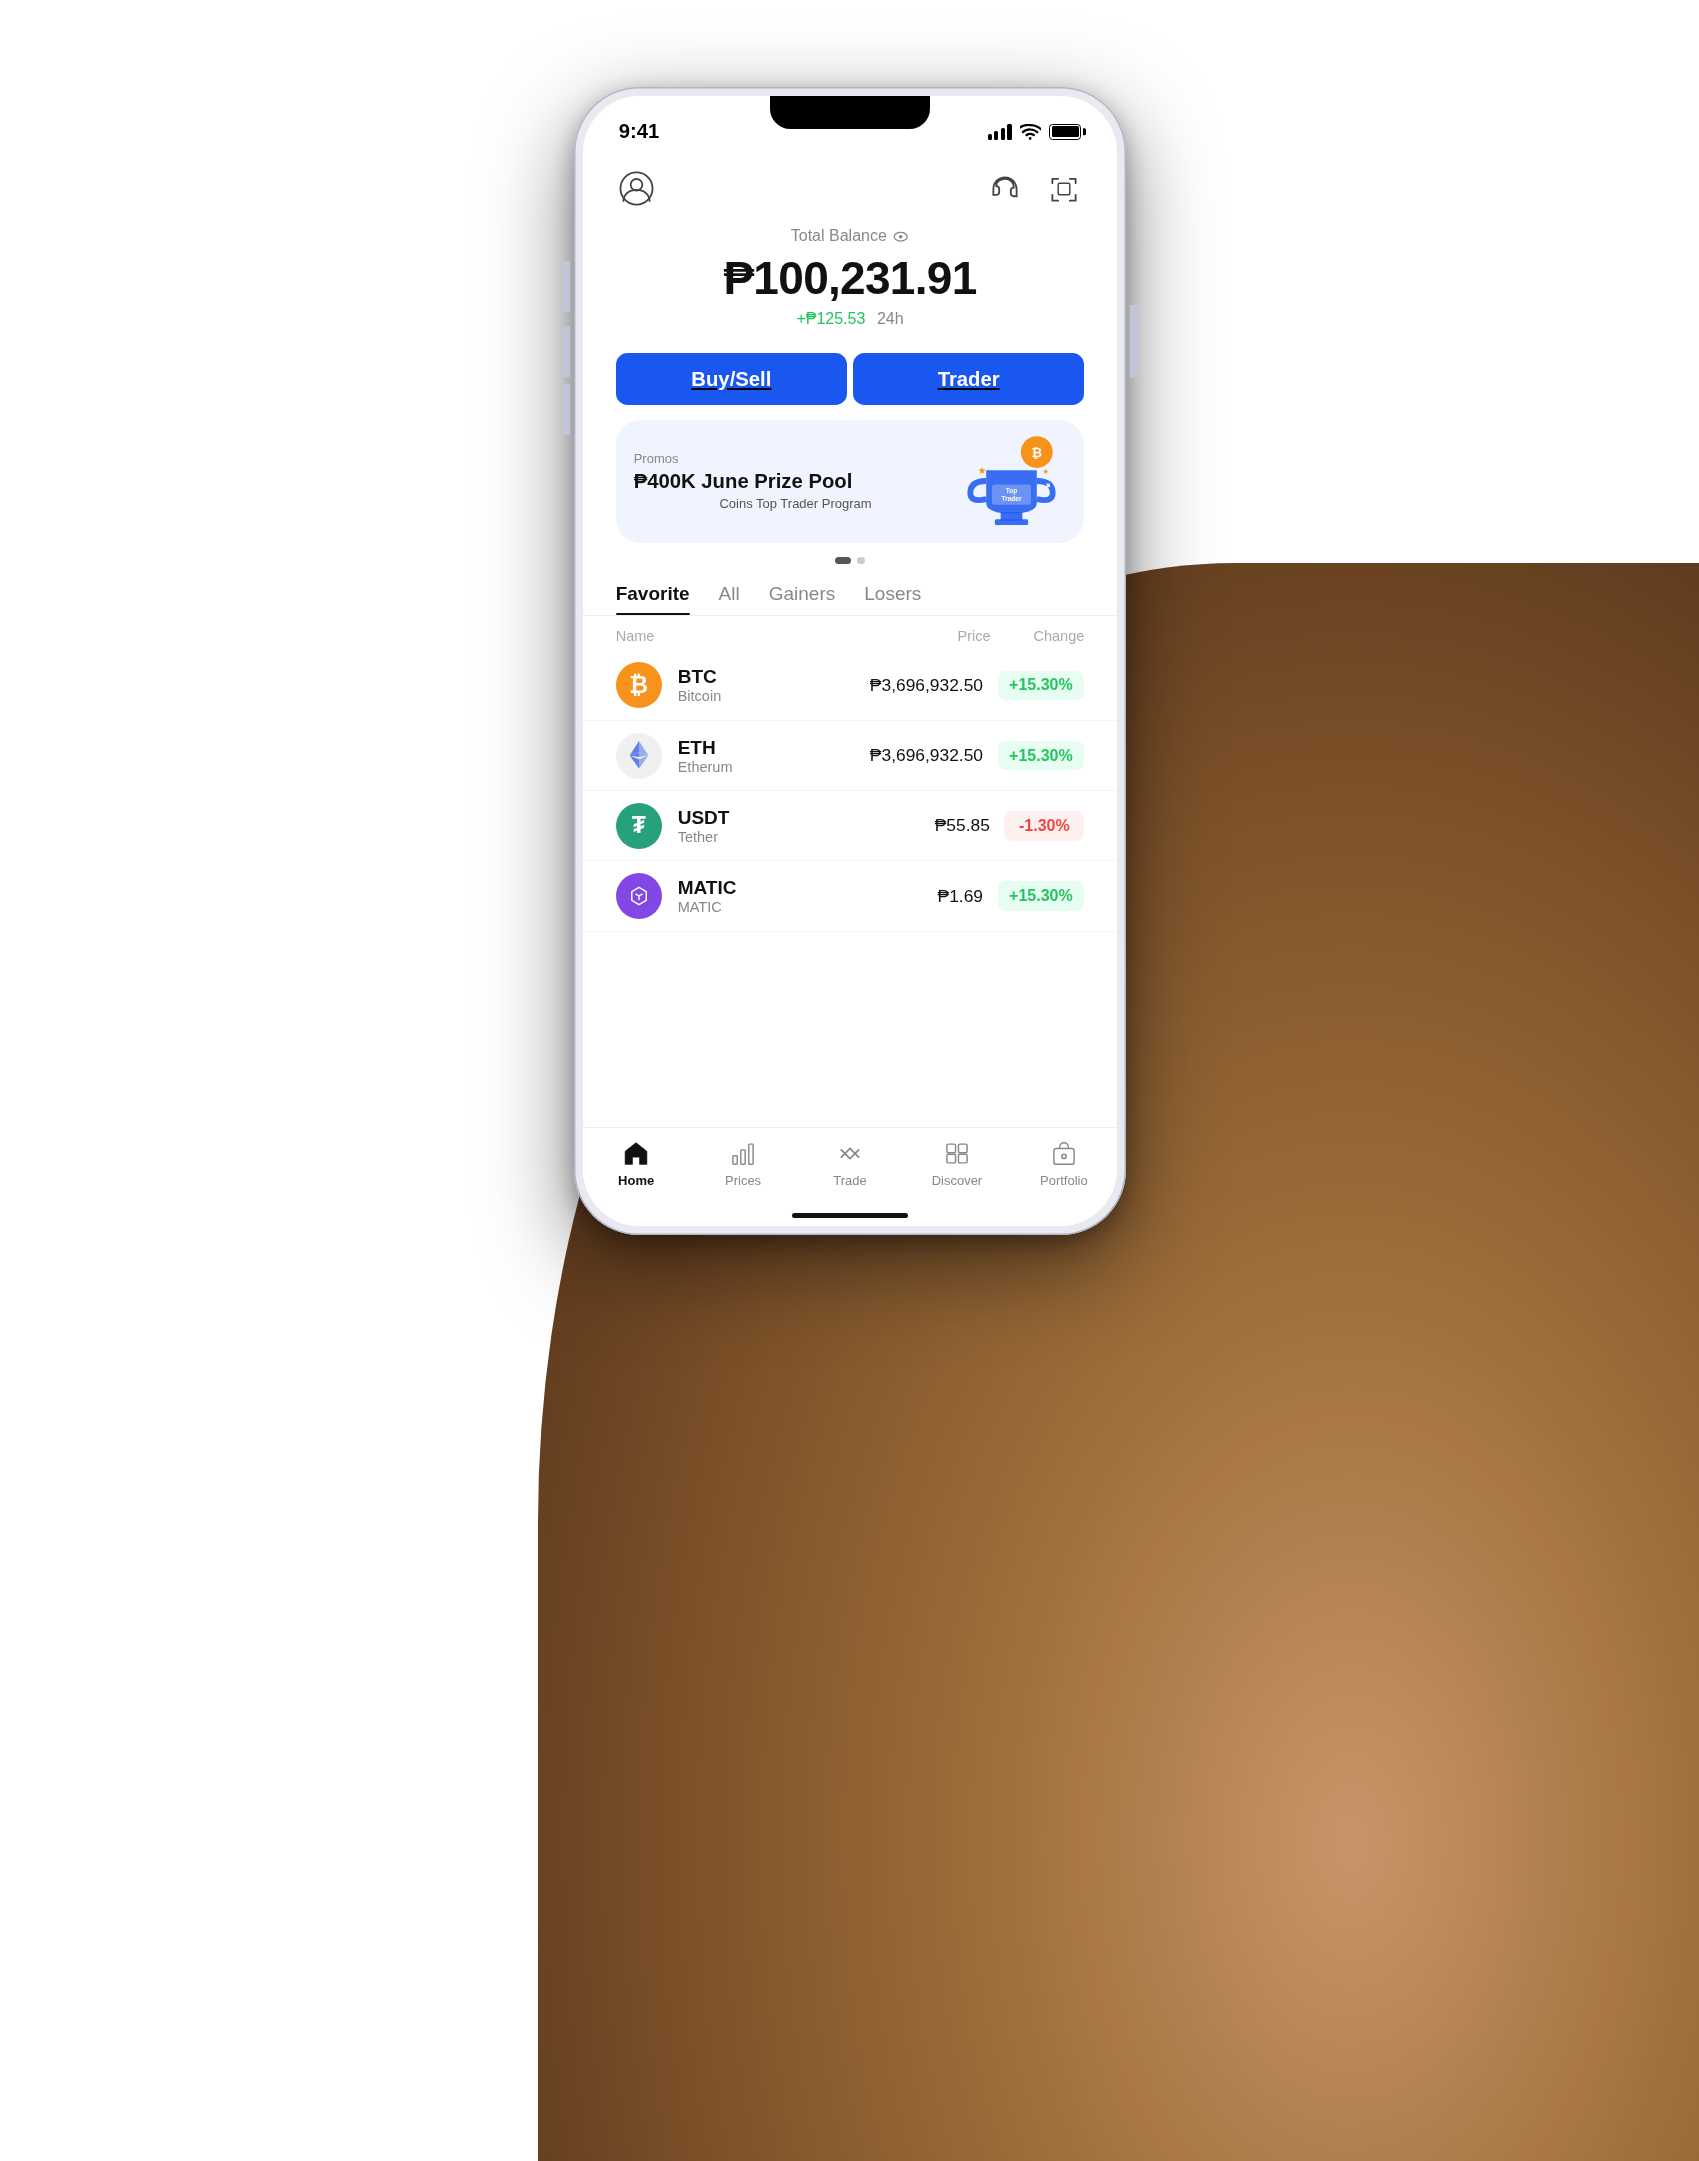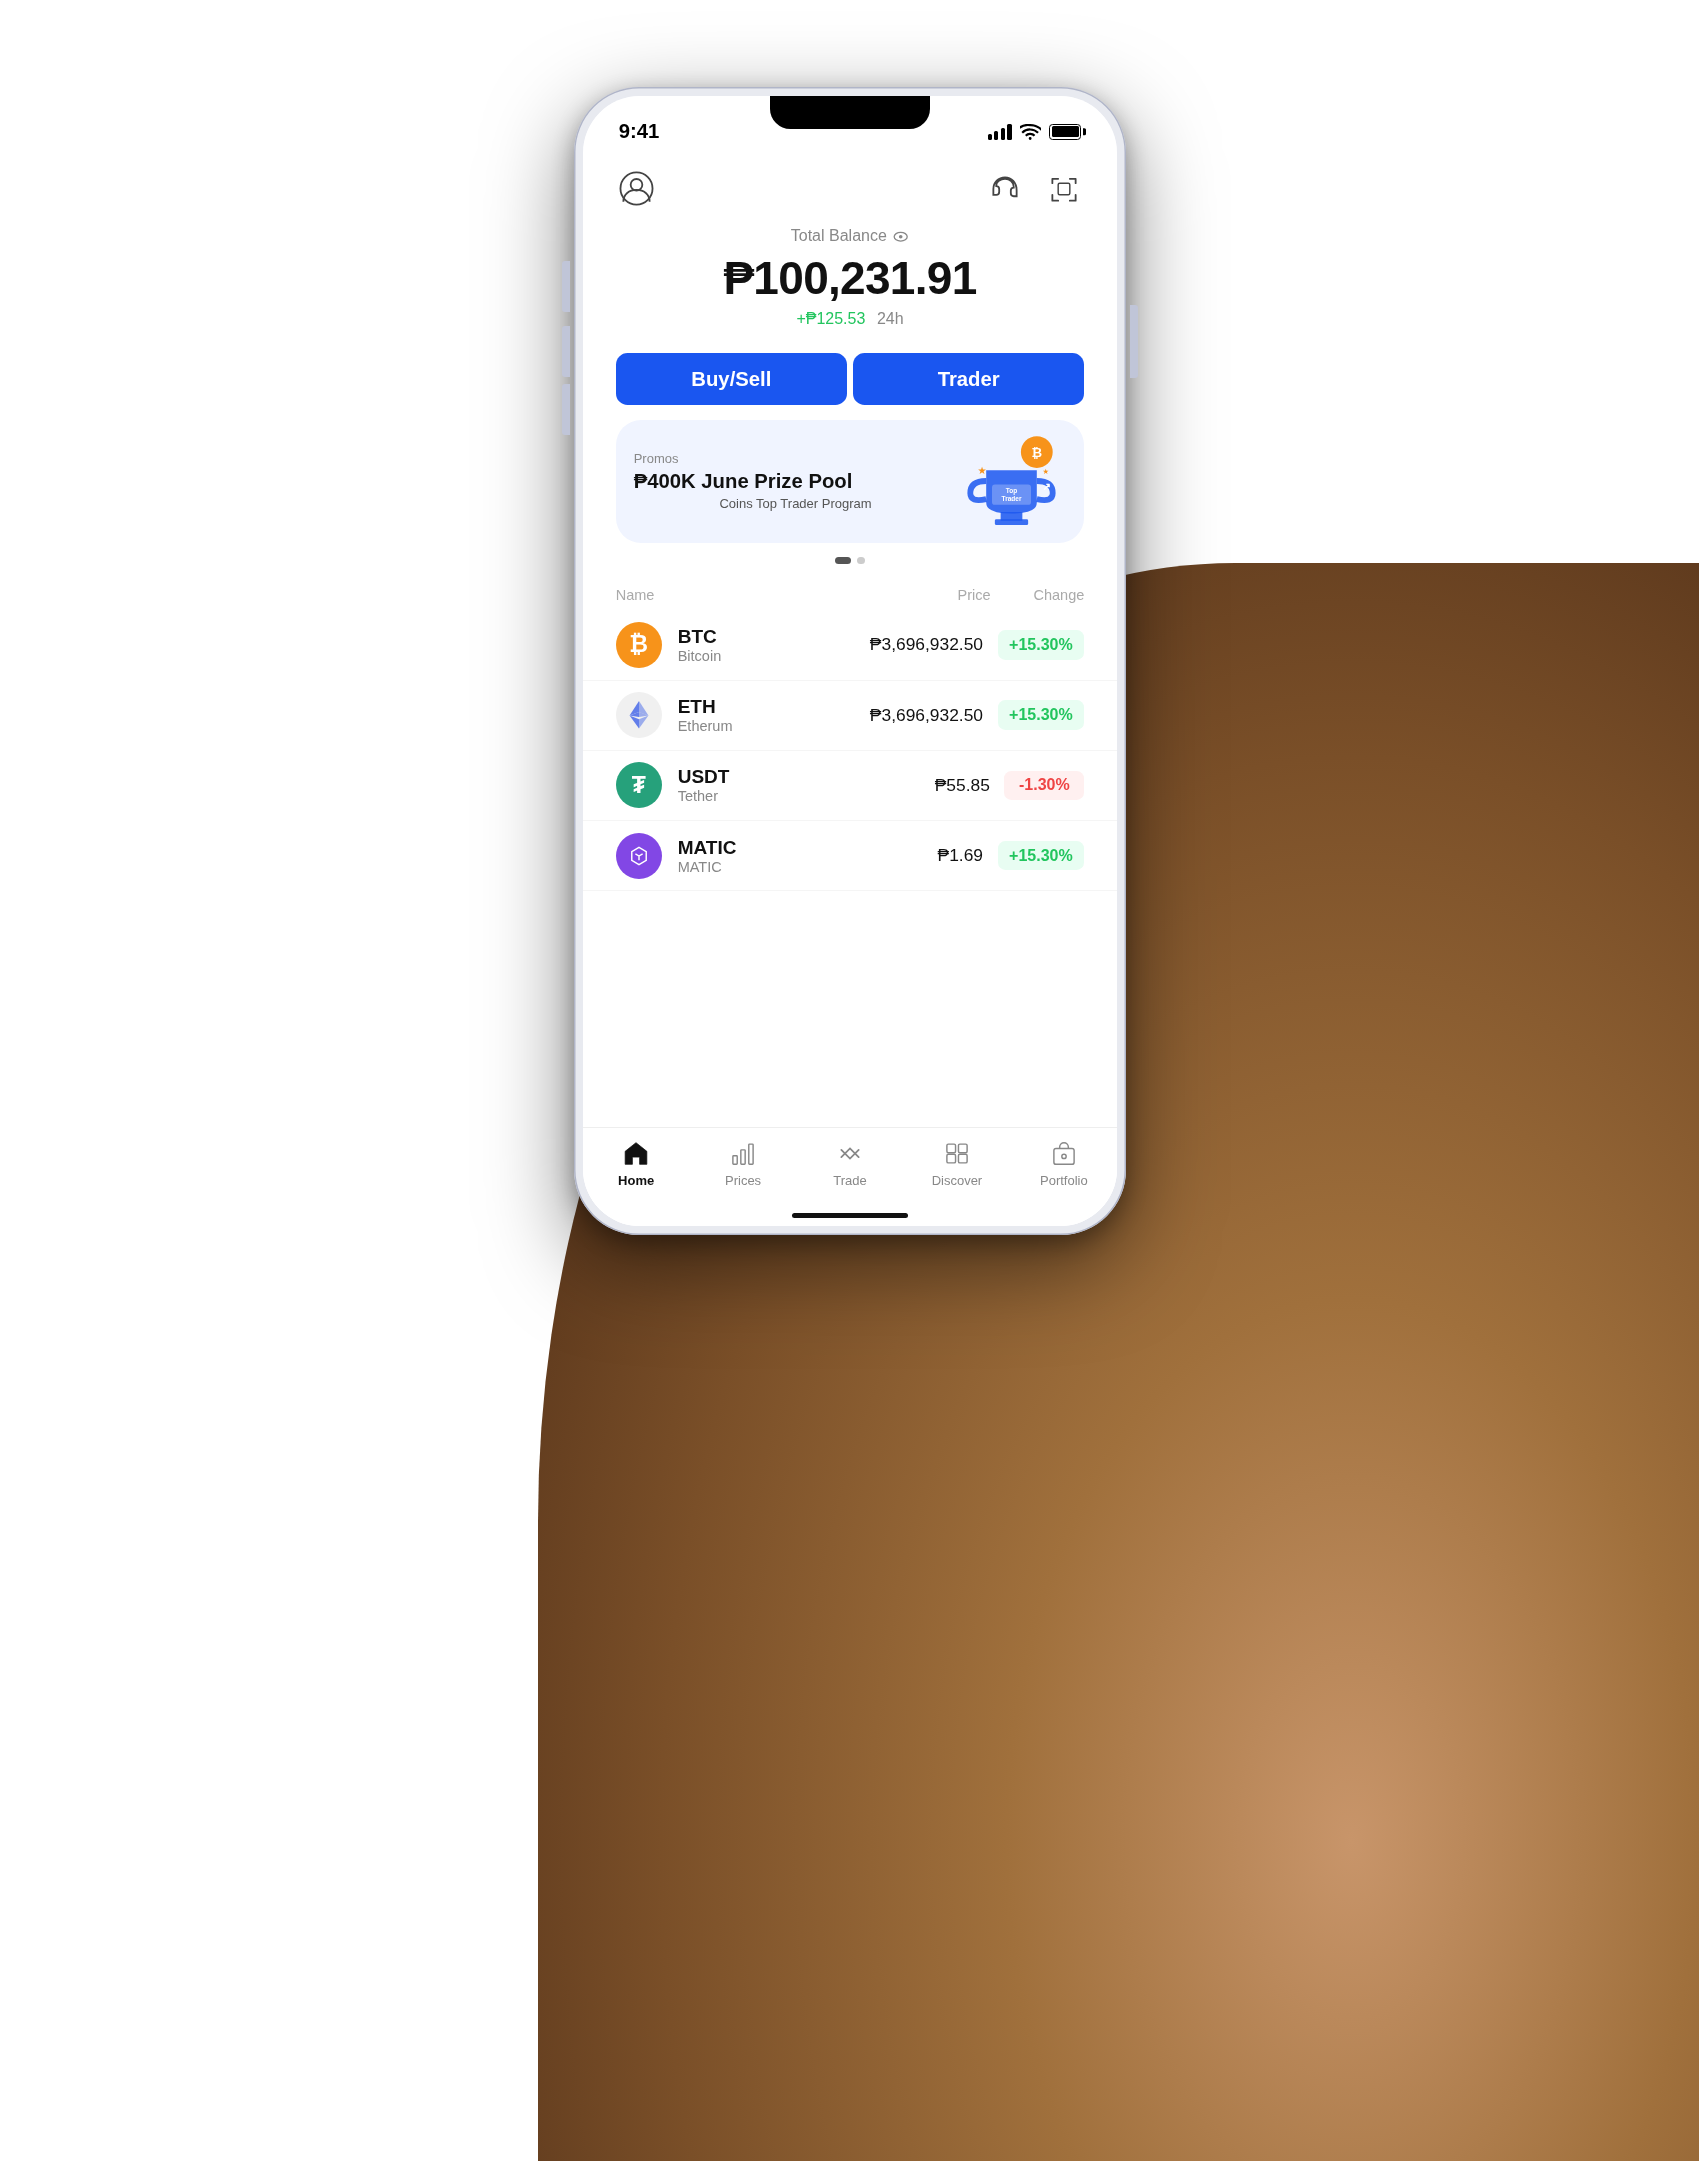--- a/index.html
+++ b/index.html
@@ -240,20 +240,21 @@
 
     .balance-change .period {
       color: #888;
     }
 
     
     .action-buttons {
       display: flex;
       gap: 6px;
       padding: 11px 33px 14.5px;
+      text-decoration: underline;
     }
 
     .btn-action {
       flex: 1;
       height: 52px;
       background: #1a56f0;
       border: none;
       border-radius: 11.6px;
       color: white;
       font-size: 20.3px;
@@ -622,20 +623,28 @@
                 <text x="118" y="55" fill="#f7931a" font-size="10">★</text>
               </svg>
             </div>
           </div>
 
           <div class="dots-indicator">
             <div class="dot active"></div>
             <div class="dot"></div>
           </div>
 
+          <div class="market-tabs">
+            <div class="tabs-list">
+              <div class="tab-item active">Favorite</div>
+              <div class="tab-item">All</div>
+              <div class="tab-item">Gainers</div>
+              <div class="tab-item">Losers</div>
+            </div>
+          </div>
 
           <div class="list-header">
             <span class="list-header-name">Name</span>
             <div class="list-header-right">
               <span class="list-header-price">Price</span>
               <span class="list-header-change">Change</span>
             </div>
           </div>
 
           <div class="coin-list">

